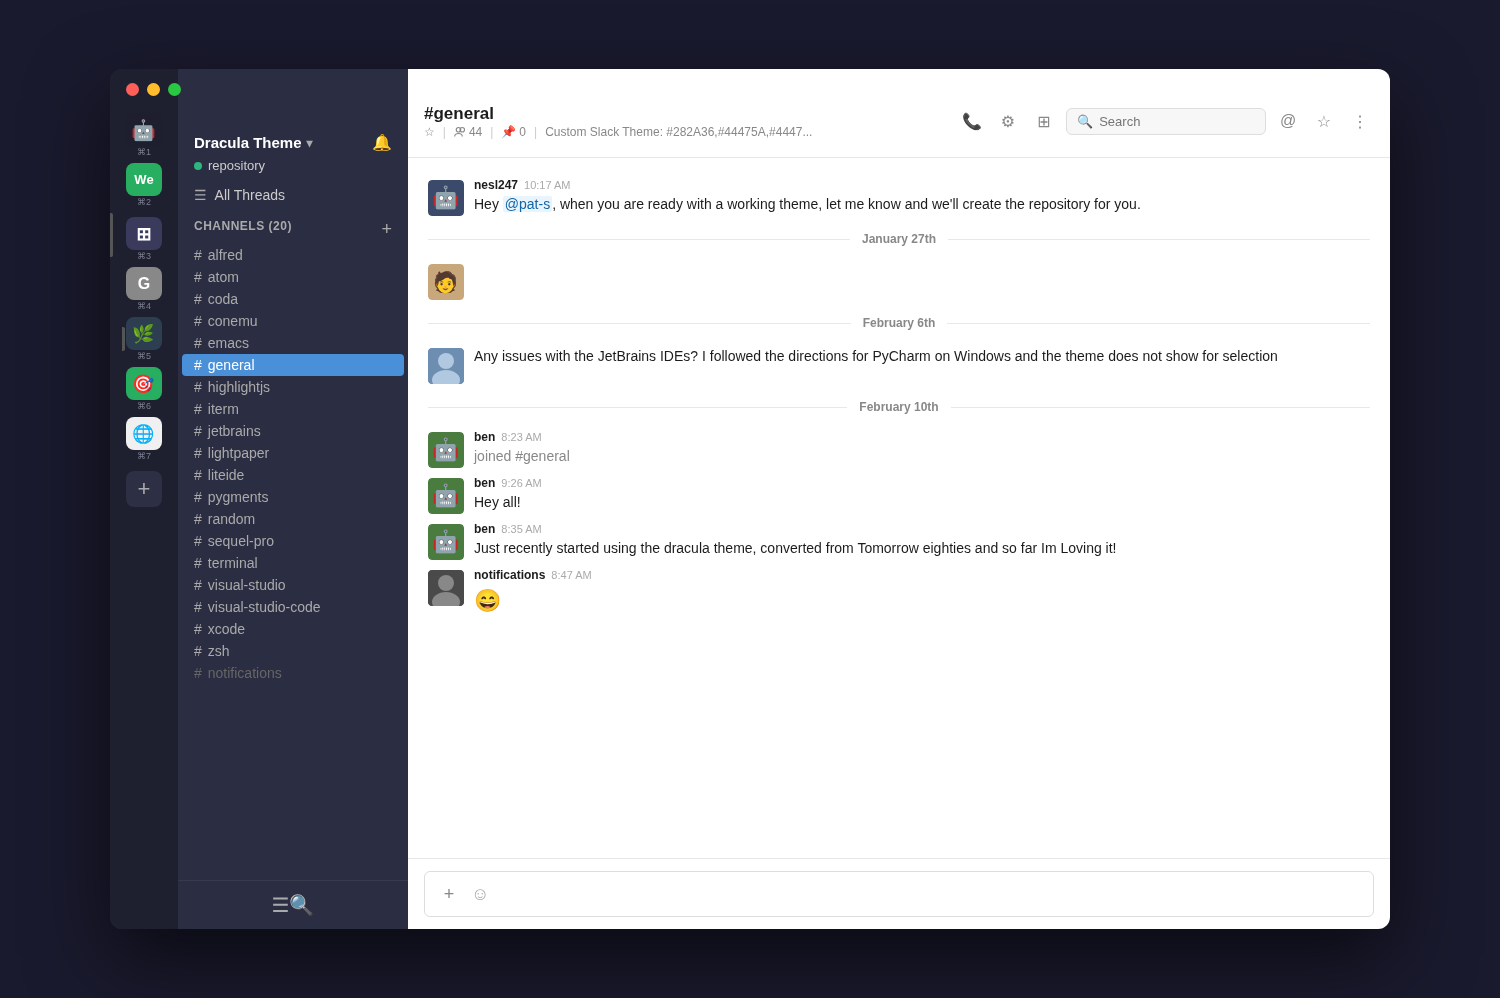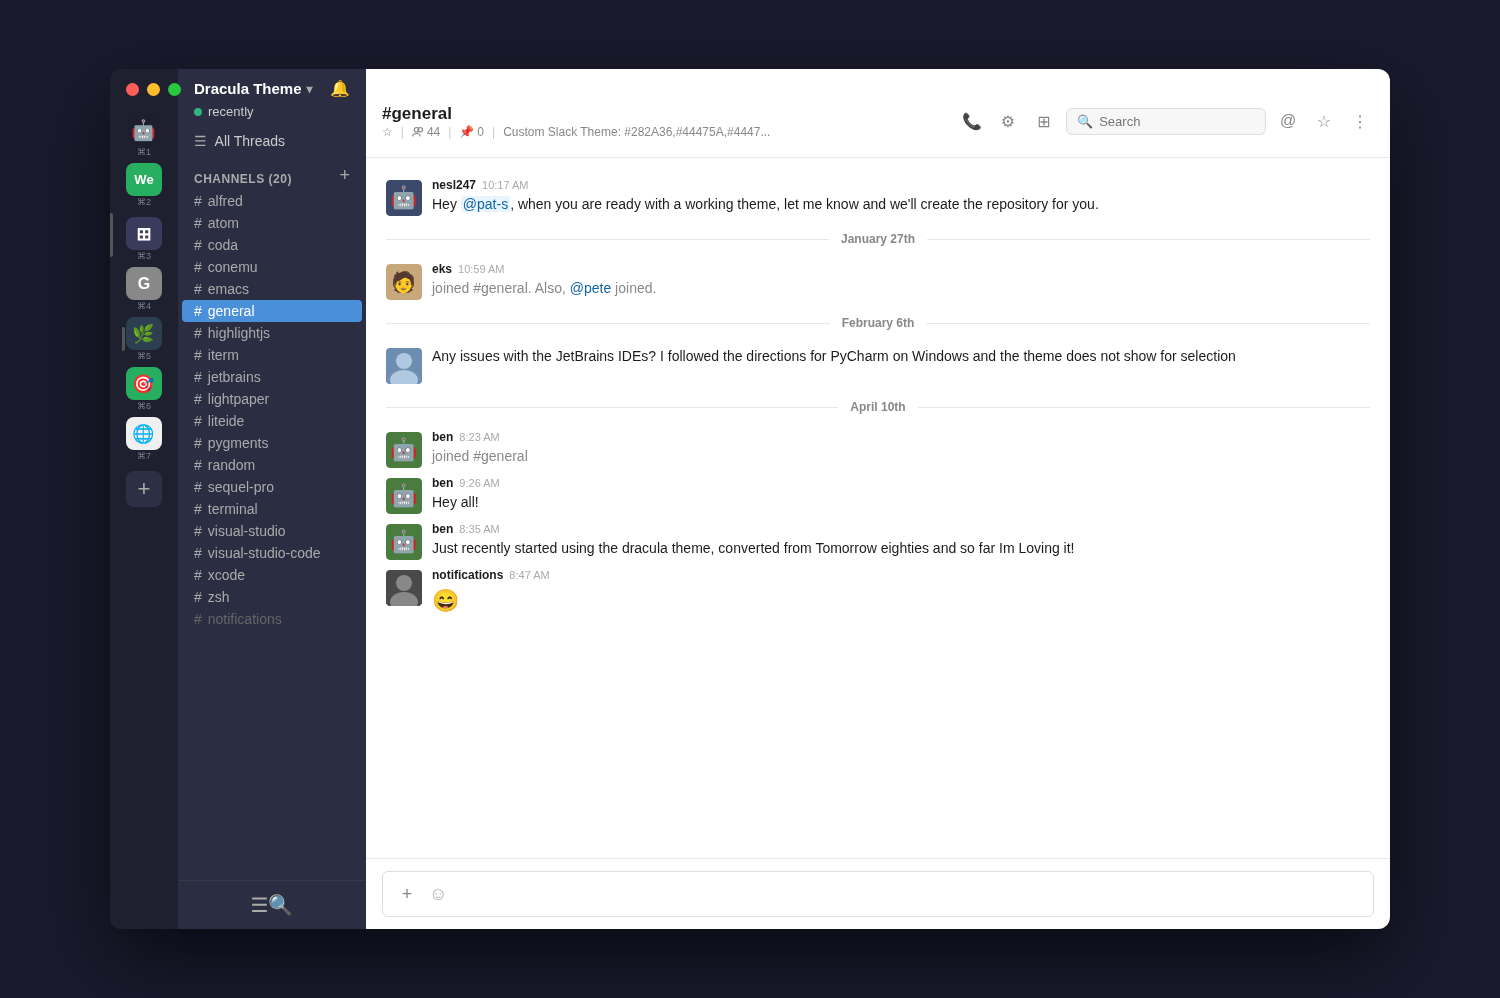--- a/index.html
+++ b/index.html
@@ -85,26 +85,27 @@
       align-items: center;
       justify-content: center;
       color: #aaa;
       font-size: 22px;
       cursor: pointer;
       margin-top: 4px;
     }
 
     
     .channel-sidebar {
-      width: 188px;
+      width: 230px;
       background: #2b2d42;
       display: flex;
       flex-direction: column;
       flex-shrink: 0;
-      padding-top: 2px;
+      padding-top: 28px;
+      margin-top: 28px;
     }
     .sidebar-header {
       padding: 8px 16px 4px;
       display: flex;
       align-items: center;
       justify-content: space-between;
     }
     .workspace-name {
       font-size: 15px;
       font-weight: 700;
@@ -142,21 +143,21 @@
       gap: 8px;
       color: #ccc;
       font-size: 14px;
       cursor: pointer;
     }
     .all-threads-icon { color: #aaa; font-size: 14px; }
 
     .channels-header {
       padding: 10px 16px 4px;
       display: flex;
-      align-items: flex-end;
+      align-items: flex-start;
       justify-content: space-between;
     }
     .channels-label {
       font-size: 12px;
       font-weight: 700;
       color: #aaa;
       text-transform: uppercase;
       letter-spacing: 0.5px;
     }
     .add-channel-btn {
@@ -480,21 +481,21 @@
     <div class="sidebar-header">
       <div class="workspace-name">
         <span>Dracula Theme</span>
         <span class="chevron">▾</span>
       </div>
       <div class="bell-icon">🔔</div>
     </div>
 
     <div class="user-status">
       <div class="status-dot"></div>
-      <span>recently</span>
+      <span>repository</span>
     </div>
 
     <div class="all-threads">
       <span class="all-threads-icon">☰</span>
       <span>All Threads</span>
     </div>
 
     <div class="channels-header">
       <span class="channels-label">
         <span>CHANNELS</span>
@@ -651,29 +652,20 @@
       <div class="date-divider">
         <div class="date-line"></div>
         <span class="date-label">January 27th</span>
         <div class="date-line"></div>
       </div>
 
       <div class="message-row">
         <div class="avatar">
           <div style="width:36px;height:36px;border-radius:4px;background:#c8a87a;display:flex;align-items:center;justify-content:center;font-size:20px;">🧑</div>
         </div>
-        <div class="message-content">
-          <div class="message-header">
-            <span class="msg-username">eks</span>
-            <span class="msg-time">10:59 AM</span>
-          </div>
-          <div class="msg-italic">
-            joined #general. Also, <span class="mention-link">@pete</span> joined.
-          </div>
-        </div>
       </div>
 
       <div class="date-divider">
         <div class="date-line"></div>
         <span class="date-label">February 6th</span>
         <div class="date-line"></div>
       </div>
 
       <div class="message-row">
         <div class="avatar">
@@ -687,21 +679,21 @@
         </div>
         <div class="message-content">
           <div class="msg-text">
             Any issues with the JetBrains IDEs? I followed the directions for PyCharm on Windows and the theme does not show for selection
           </div>
         </div>
       </div>
 
       <div class="date-divider">
         <div class="date-line"></div>
-        <span class="date-label">April 10th</span>
+        <span class="date-label">February 10th</span>
         <div class="date-line"></div>
       </div>
 
       <div class="message-row">
         <div class="avatar">
           <div class="ben-avatar">🤖</div>
         </div>
         <div class="message-content">
           <div class="message-header">
             <span class="msg-username">ben</span>

